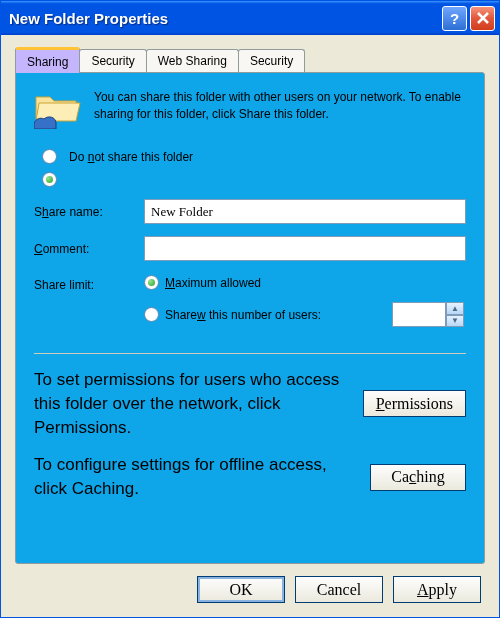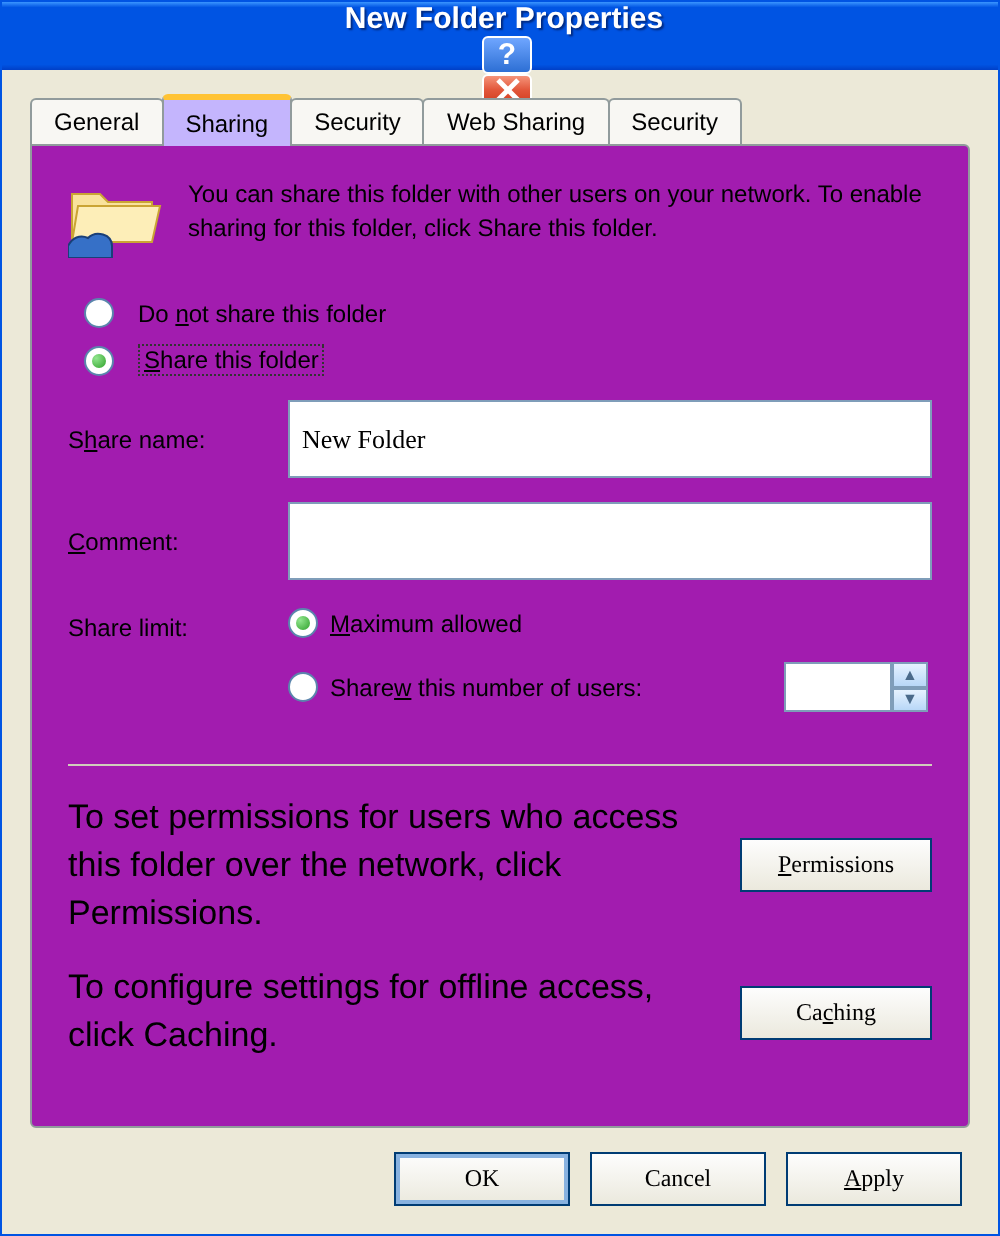--- a/index.html
+++ b/index.html
@@ -1,67 +1,67 @@
 <!DOCTYPE html>
 <html><head>
 <meta charset="utf-8">
 <style>
 * { box-sizing: border-box; margin: 0; padding: 0; }
 body { font-family: Tahoma, sans-serif; font-size: 12px; background: #ece9d8; width: 500px; height: 618px; overflow: hidden; }
 
 .window { width: 500px; height: 618px; border: 1px solid #0054e3; background: #ece9d8; display: flex; flex-direction: column; }
 
-.titlebar { height: 34px; background: linear-gradient(to bottom, #3a95ff 0%, #0054e3 8%, #0054e3 92%, #003fc7 100%); display: flex; align-items: center; padding: 0 4px 0 8px; color: #fff; flex-direction: column; }
+.titlebar { height: 34px; background: linear-gradient(to bottom, #3a95ff 0%, #0054e3 8%, #0054e3 92%, #003fc7 100%); display: flex; align-items: center; padding: 0 4px 0 8px; color: #fff; }
 .titlebar-text { font-weight: bold; font-size: 15px; text-shadow: 1px 1px 1px #002a80; flex: 1; }
 .titlebar-btn { width: 25px; height: 25px; margin-left: 3px; border-radius: 3px; border: 1px solid #fff; display: flex; align-items: center; justify-content: center; }
 .help-btn { background: linear-gradient(to bottom, #6fa6ff, #2d6fd4); }
 .close-btn { background: linear-gradient(to bottom, #f5947a, #e2563a 50%, #d13c1e); }
 .q-mark { font-size: 15px; font-weight: bold; color: #fff; font-family: Arial; }
 .close-x { stroke: #fff; stroke-width: 2.5; }
 
 .content { flex: 1; padding: 12px 14px 14px 14px; display: flex; flex-direction: column; }
 
 .tabs { display: flex; align-items: flex-end; position: relative; z-index: 2; }
 .tab { padding: 4px 11px; border: 1px solid #919b9c; border-bottom: none; background: #f8f7f3; border-top-left-radius: 3px; border-top-right-radius: 3px; margin-right: -1px; cursor: default; font-size: 12px; }
 .tab.active { background: #c4b5fd; border-top: 3px solid #ffc334; padding-top: 5px; position: relative; margin-bottom: -1px; z-index: 3; }
 
-.panel { border: 1px solid #919b9c; background: #a21caf; flex: 1; padding: 16px 18px; position: relative; z-index: 1; border-top-right-radius: 3px; border-bottom-left-radius: 3px; border-bottom-right-radius: 3px; }
+.panel { border: 1px solid #919b9c; background: #0ea5e9; flex: 1; padding: 16px 18px; position: relative; z-index: 1; border-top-right-radius: 3px; border-bottom-left-radius: 3px; border-bottom-right-radius: 3px; }
 
 .intro { display: flex; gap: 12px; margin-bottom: 20px; }
 .folder-icon { width: 48px; height: 40px; flex-shrink: 0; }
 .intro-text { line-height: 1.4; font-size: 12px; }
 
 .radio-row { display: flex; align-items: center; gap: 12px; margin-bottom: 8px; padding-left: 8px; }
 .radio-row.sel { }
 .radio-lbl { font-size: 12px; }
 .dotted { border: 1px dotted #333; padding: 0 2px; }
 .underline-letter { text-decoration: underline; }
 
 .radio { width: 15px; height: 15px; border: 1px solid #5b85ad; border-radius: 50%; background: #fff; display: inline-flex; align-items: center; justify-content: center; flex-shrink: 0; }
 .radio .dot { width: 7px; height: 7px; border-radius: 50%; background: radial-gradient(circle at 30% 30%, #92e68f, #2fa12b); display: none; }
 .radio.checked .dot { display: block; }
 
 .form-row { display: flex; align-items: center; margin: 12px 0; }
 .form-lbl { width: 110px; font-size: 12px; }
-.txt-input { flex: 1; height: 39px; border: 1px solid #7f9db9; padding: 2px 6px; font-family: Tahoma; font-size: 13px; background: #fff; }
+.txt-input { flex: 1; height: 25px; border: 1px solid #7f9db9; padding: 2px 6px; font-family: Tahoma; font-size: 13px; background: #fff; }
 
 .user-limit { display: flex; margin: 14px 0 8px 0; }
 .ul-lbl { width: 110px; font-size: 12px; padding-top: 3px; }
 .ul-opts { flex: 1; }
 .ul-row { display: flex; align-items: center; gap: 6px; margin-bottom: 12px; }
 .spinner { display: flex; margin-left: auto; margin-right: 2px; }
 .spin-field { width: 54px; height: 25px; border: 1px solid #7f9db9; background: #fff; }
 .spin-btns { display: flex; flex-direction: column; width: 18px; height: 25px; }
 .spin-b { flex: 1; border: 1px solid #7f9db9; background: linear-gradient(to bottom, #e6f2ff, #b8d7f7); display: flex; align-items: center; justify-content: center; font-size: 8px; color: #4a6a8a; }
 
 .sep { border: none; border-top: 1px solid #d0cdbb; margin: 14px 0; }
 
 .helper-row { display: flex; align-items: center; gap: 10px; margin-bottom: 14px; }
 .helper-text { flex: 1; line-height: 1.4; font-size: 17px; }
-.xp-btn { min-width: 96px; height: 27px; border: 1px solid #003c74; border-radius: 0; background: linear-gradient(to bottom, #fdfdfd, #ebe9dd); font-family: Tahoma; font-size: 12px; padding: 0 12px; cursor: default; }
+.xp-btn { min-width: 96px; height: 27px; border: 1px solid #003c74; border-radius: 0; background: linear-gradient(to bottom, #fdfdfd, #ebe9dd); font-family: Tahoma; font-size: 16px; padding: 0 12px; cursor: default; }
 
 .footer { display: flex; justify-content: flex-end; gap: 10px; padding: 12px 4px 0 0; }
 .footer .xp-btn { min-width: 88px; }
 .footer .xp-btn.default { box-shadow: inset 0 0 0 2px #88b2e0; }
 </style>
 </head>
 <body>
 
 <div class="window">
 
@@ -74,21 +74,20 @@
       <svg width="14" height="14">
           <line class="close-x" x1="2" y1="2" x2="12" y2="12"></line>
           <line class="close-x" x1="12" y1="2" x2="2" y2="12"></line>
         </svg>
     </div>
   </div>
 
   <div class="content">
 
     <div class="tabs">
-      <div class="tab">General</div>
       <div class="tab active">Sharing</div>
       <div class="tab">Security</div>
       <div class="tab">Web Sharing</div>
       <div class="tab">Security</div>
     </div>
 
     <div class="panel">
 
       <div class="intro">
         <svg class="folder-icon" viewBox="0 0 48 40">
@@ -101,21 +100,20 @@
 
       <div class="radio-row">
         <span class="radio"></span>
         <span class="radio-lbl"><span>Do </span><span class="underline-letter">n</span><span>ot share this folder</span></span>
       </div>
 
       <div class="radio-row sel">
         <span class="radio checked">
             <span class="dot"></span>
           </span>
-        <span class="radio-lbl dotted"><span class="underline-letter">S</span><span>hare this folder</span></span>
       </div>
 
       <div class="form-row">
         <span class="form-lbl"><span>S</span><span class="underline-letter">h</span><span>are name:</span></span>
         <input class="txt-input" value="New Folder" style="">
       </div>
 
       <div class="form-row">
         <span class="form-lbl"><span class="underline-letter">C</span><span>omment:</span></span>
         <input class="txt-input" value="" style="">

